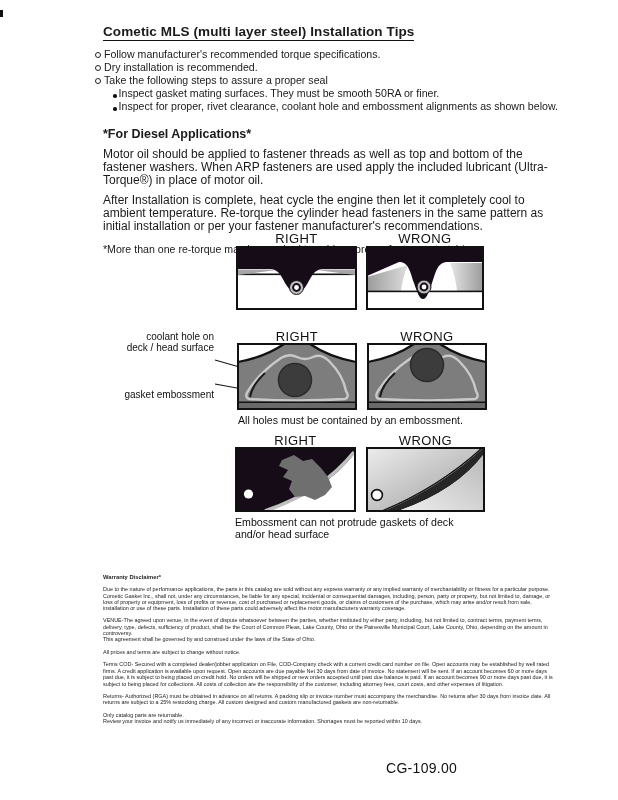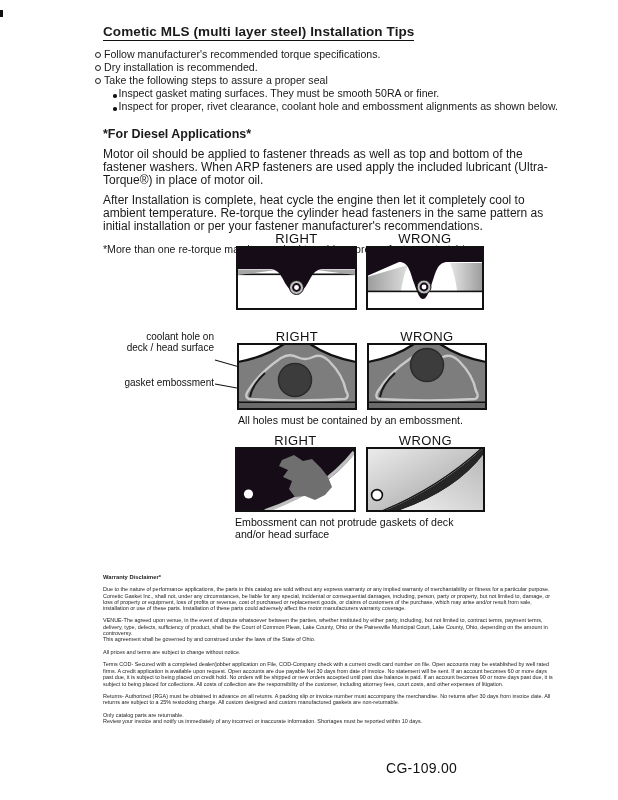--- a/index.html
+++ b/index.html
@@ -111,21 +111,21 @@
   </svg>
 
 
   <div class="rw-label" style="left:237px;top:329px;width:120px;">RIGHT</div>
   <div class="rw-label" style="left:367px;top:329px;width:120px;">WRONG</div>
 
   <div class="side-label" style="left:108px;top:332px;width:106px;">
     <div>coolant hole on</div>
     <div>deck / head surface</div>
   </div>
-  <div class="side-label" style="left:108px;top:378px;width:106px;">gasket embossment</div>
+  <div class="side-label" style="left:108px;top:390px;width:106px;">gasket embossment</div>
 
   <svg class="abs" style="left:108px;top:340px;" width="200" height="62" viewBox="0 0 200 62">
     <line x1="107" y1="20" x2="180" y2="41" stroke="#111" stroke-width="1.1"></line>
     <line x1="107" y1="44" x2="156" y2="53" stroke="#111" stroke-width="1.1"></line>
   </svg>
 
   <svg class="diag" style="left:237px;top:343px;" width="120" height="67" viewBox="0 0 120 67">
     <rect x="1" y="1" width="118" height="65" fill="#7d7d7d" stroke="#111" stroke-width="2"></rect>
     <path d="M1,1 H47 Q28,14 1,19 Z" fill="#ffffff"></path>
     <path d="M119,1 H73 Q92,14 119,19 Z" fill="#ffffff"></path>

